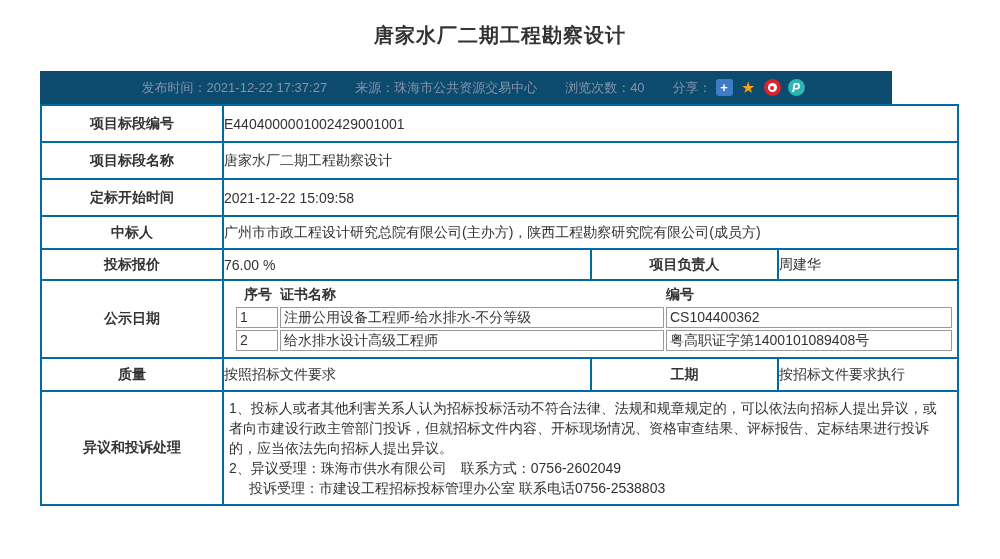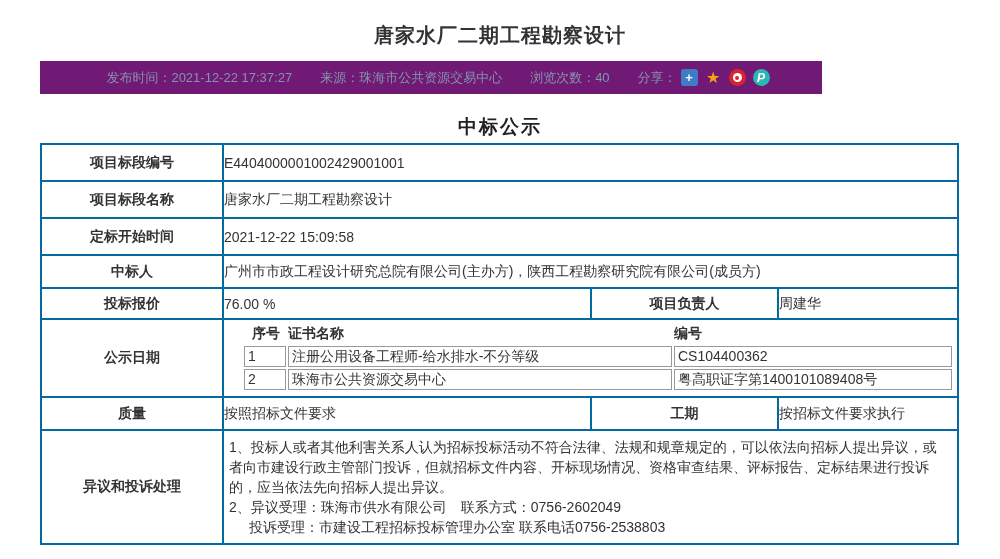--- a/index.html
+++ b/index.html
@@ -5,22 +5,22 @@
   * { margin: 0; padding: 0; box-sizing: border-box; }
   html, body { background: #ffffff; width: 1000px; font-family: "Liberation Sans", "DejaVu Sans", sans-serif; }
   .page { width: 1000px; height: 559px; position: relative; overflow: hidden; }
 
   .page-title {
     text-align: center; font-size: 20px; font-weight: bold; color: #333;
     padding-top: 22px; letter-spacing: 1px;
   }
 
   .meta-bar {
-    width: 782px; height: 33px; margin: 12px auto 0 40px;
-    background: #701a75; color: #8494ab; font-size: 13px;
+    width: 852px; height: 33px; margin: 22px auto 0 40px;
+    background: #0c4a6e; color: #8494ab; font-size: 13px;
     display: flex; align-items: center; justify-content: center;
   }
   .meta-bar .seg { margin: 0 14px; white-space: nowrap; }
   .share-icons { display: inline-flex; align-items: center; gap: 7px; margin-left: 4px; }
   .sicon { width: 17px; height: 17px; display: inline-flex; align-items: center; justify-content: center; cursor: pointer; position: relative; }
   .sicon-plus { background: #3f7cc6; border-radius: 3px; color: #fff; font-size: 13px; font-weight: bold; line-height: 1; }
   .sicon-star { color: #f8a20f; font-size: 16px; line-height: 1; }
   .sicon-weibo { background: #d9232e; border-radius: 50%; }
   .sicon-weibo .eye { width: 9px; height: 9px; background: #fff; border-radius: 50%; position: relative; }
   .sicon-weibo .eye::after { content:""; position: absolute; width: 4px; height: 4px; background: #d9232e; border-radius: 50%; left: 2.5px; top: 2.5px; }
@@ -34,21 +34,21 @@
   table.award { border-collapse: collapse; table-layout: fixed; width: 917px; margin-left: 40px; border: 2px solid #333; }
   table.award td { border: 2px solid #0369a1; font-size: 14px; color: #333; vertical-align: middle; overflow: hidden; }
   td.lab { text-align: center; font-weight: bold; }
   td.val { }
   tr.h37 { height: 37px; }
   tr.h33 { height: 33px; }
   tr.h31 { height: 31px; }
   tr.h100 { height: 100px; }
 
   
-  td.cert-td { padding: 2px 3px 4px 18px; }
+  td.cert-td { padding: 2px 3px 4px 10px; }
   table.cert { border-collapse: separate; border-spacing: 2px 2px; width: 100%; table-layout: fixed; }
   table.cert td { border: none; font-size: 14px; padding: 0; }
   .cert-head td { font-weight: bold; height: 20px; }
   .cert-head td.cno { text-align: left; padding-left: 8px; }
   .cbox { border: 1px solid #9a9a9a; height: 21px; line-height: 19px; padding: 0 3px; background: #fff;
           white-space: nowrap; overflow: hidden; }
 
   .obj-text { line-height: 20px; padding: 6px 10px 6px 5px; }
   .obj-text .indent { padding-left: 20px; }
 </style>
@@ -67,21 +67,20 @@
     <span class="share-icons">
       <span class="sicon sicon-plus">+</span>
       <span class="sicon sicon-star">★</span>
       <span class="sicon sicon-weibo">
           <span class="eye"></span>
         </span>
       <span class="sicon sicon-p">P</span>
     </span>
   </div>
 
-  <div class="section-heading">中标公示</div>
 
   <table class="award">
     <colgroup>
         <col style="width:182px">
         <col style="width:368px">
         <col style="width:187px">
         <col style="width:180px">
       </colgroup>
 
     <tbody>
@@ -136,21 +135,21 @@
                   </td>
             <td>
                     <div class="cbox">CS104400362</div>
                   </td>
           </tr>
           <tr>
             <td>
                     <div class="cbox">2</div>
                   </td>
             <td>
-                    <div class="cbox">珠海市公共资源交易中心</div>
+                    <div class="cbox">给水排水设计高级工程师</div>
                   </td>
             <td>
                     <div class="cbox">粤高职证字第1400101089408号</div>
                   </td>
           </tr>
         </tbody>
             </table>
       </td>
     </tr>
 

